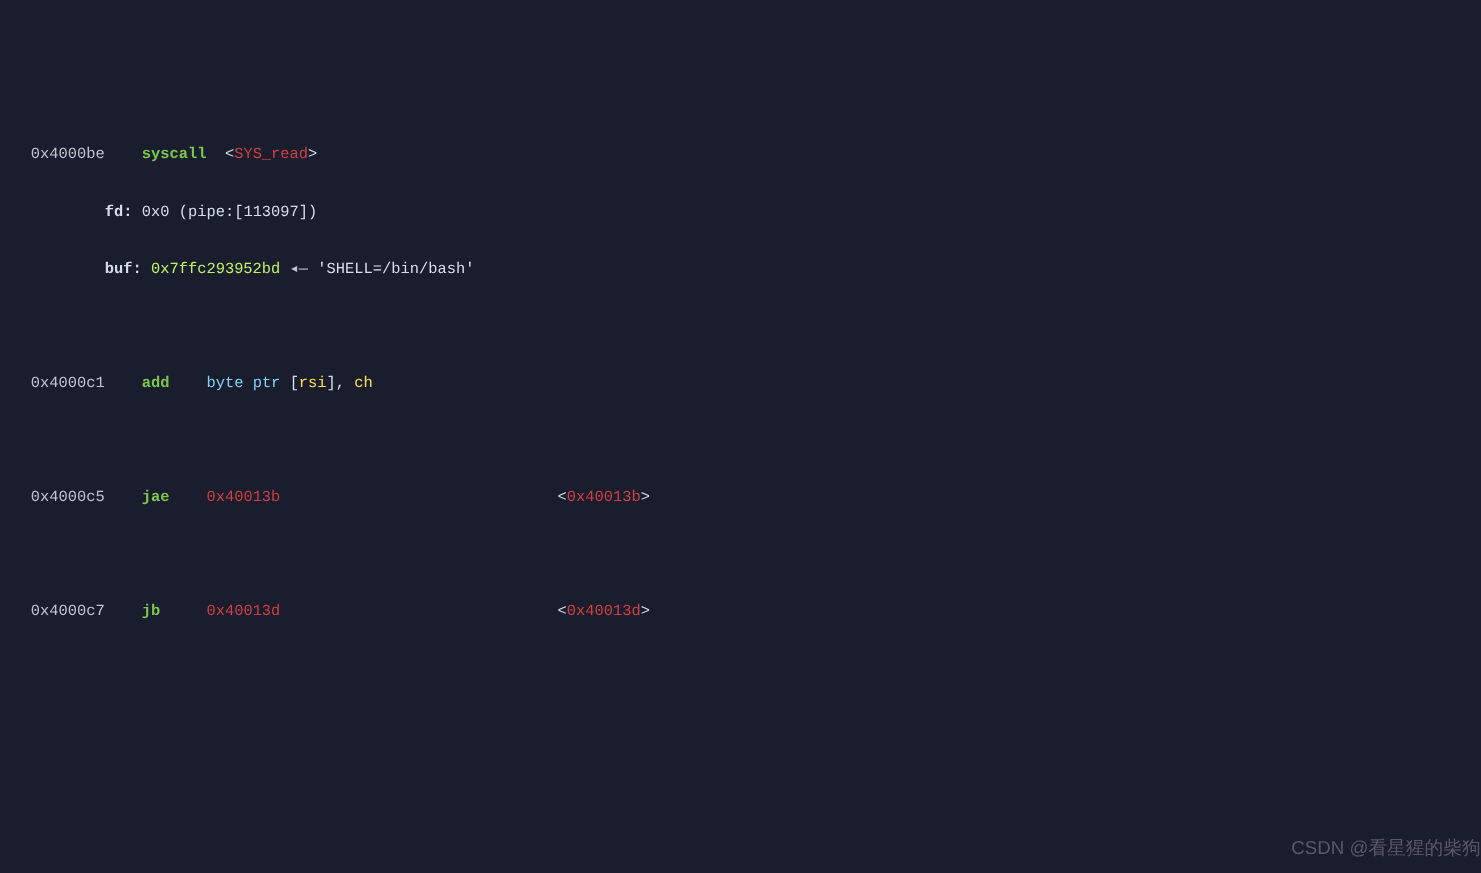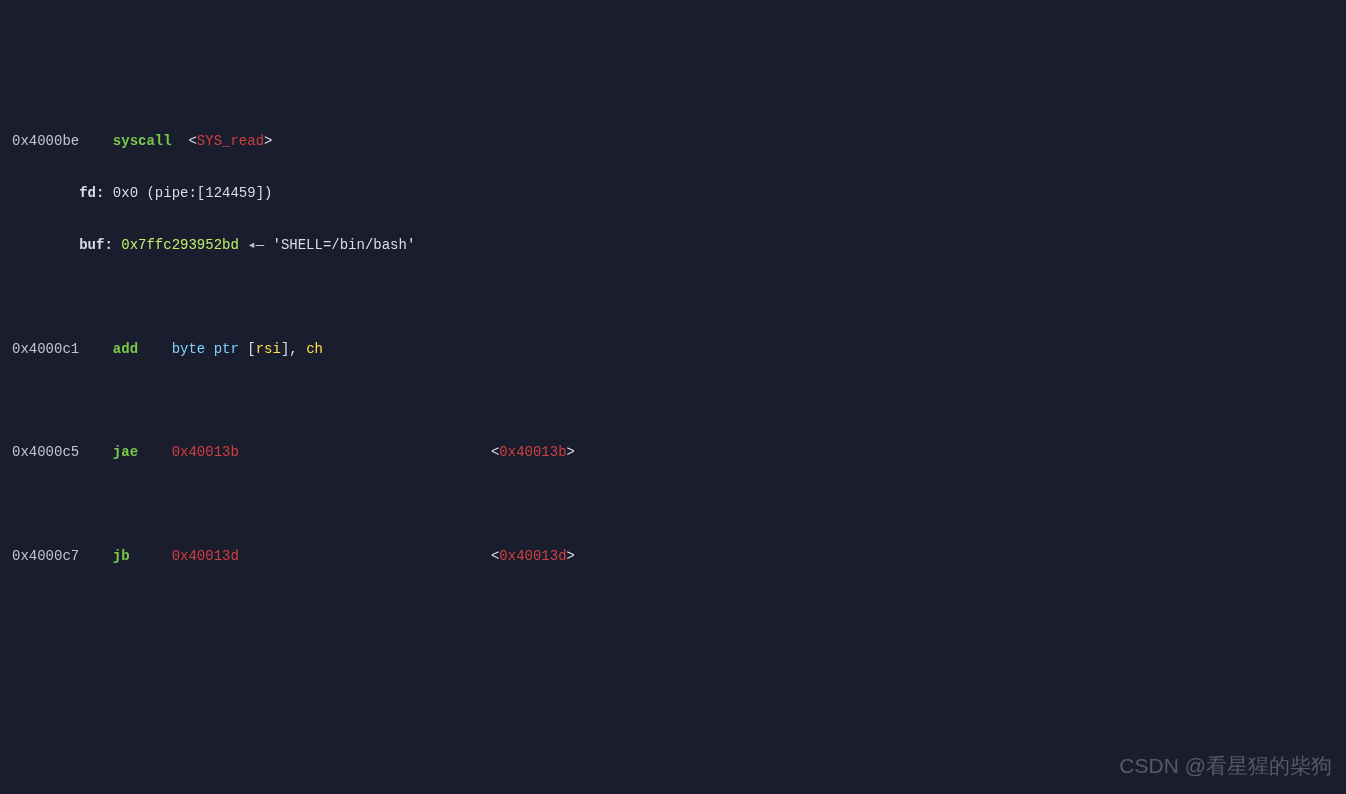--- a/index.html
+++ b/index.html
@@ -6,47 +6,47 @@
   body {
     background: #1a1d2e;
     color: #c0c5ce;
     font-family: 'Consolas', 'Monaco', 'Courier New', monospace;
     font-size: 14px;
     line-height: 1.85;
     padding: 0;
     white-space: pre;
     overflow-x: auto;
   }
-  .line { padding-left: 12px; }
+  .line { padding-left: 28px; }
   .addr { color: #c0c5ce; }
   .ins-green { color: #7bc74a; font-weight: bold; }
   .red { color: #d23f3f; }
   .kw { color: #7dd3fc; }
   .reg { color: #fde047; }
   .ptr { color: #bef264; }
   .white { color: #d8dee9; }
   .bold { font-weight: bold; }
   .arrow { color: #c0c5ce; }
   .watermark {
     position: fixed;
     bottom: 8px;
-    right: 14px;
+    right: 0;
     color: rgba(200,200,200,0.35);
-    font-size: 21px;
+    font-size: 17px;
     font-family: sans-serif;
   }
 </style>
 </head>
 <body>
 
 
 
 <div>
 <div class="line"><span class="addr">0x4000be</span>    <span class="ins-green">syscall</span>  <span class="white">&lt;</span><span class="red">SYS_read</span><span class="white">&gt;</span></div>
-<div class="line">        <span class="bold white">fd:</span> <span class="white">0x0 (pipe:[124459])</span></div>
+<div class="line">        <span class="bold white">fd:</span> <span class="white">0x0 (pipe:[113097])</span></div>
 <div class="line">        <span class="bold white">buf:</span> <span class="ptr">0x7ffc293952bd</span> <span class="arrow">◂— </span><span class="white">'SHELL=/bin/bash'</span></div>
 <div class="line"> </div>
 <div class="line"><span class="addr">0x4000c1</span>    <span class="ins-green">add</span>    <span class="kw">byte</span> <span class="kw">ptr</span> <span class="white">[</span><span class="reg">rsi</span><span class="white">], </span><span class="reg">ch</span></div>
 <div class="line"> </div>
 <div class="line"><span class="addr">0x4000c5</span>    <span class="ins-green">jae</span>    <span class="red">0x40013b</span>                              <span class="white">&lt;</span><span class="red">0x40013b</span><span class="white">&gt;</span></div>
 <div class="line"> </div>
 <div class="line"><span class="addr">0x4000c7</span>    <span class="ins-green">jb</span>     <span class="red">0x40013d</span>                              <span class="white">&lt;</span><span class="red">0x40013d</span><span class="white">&gt;</span></div>
 </div>
 
 

